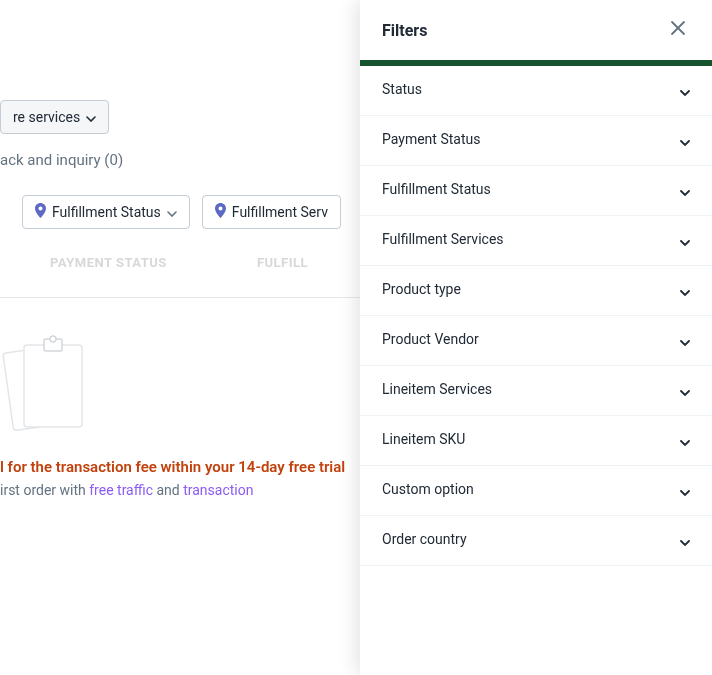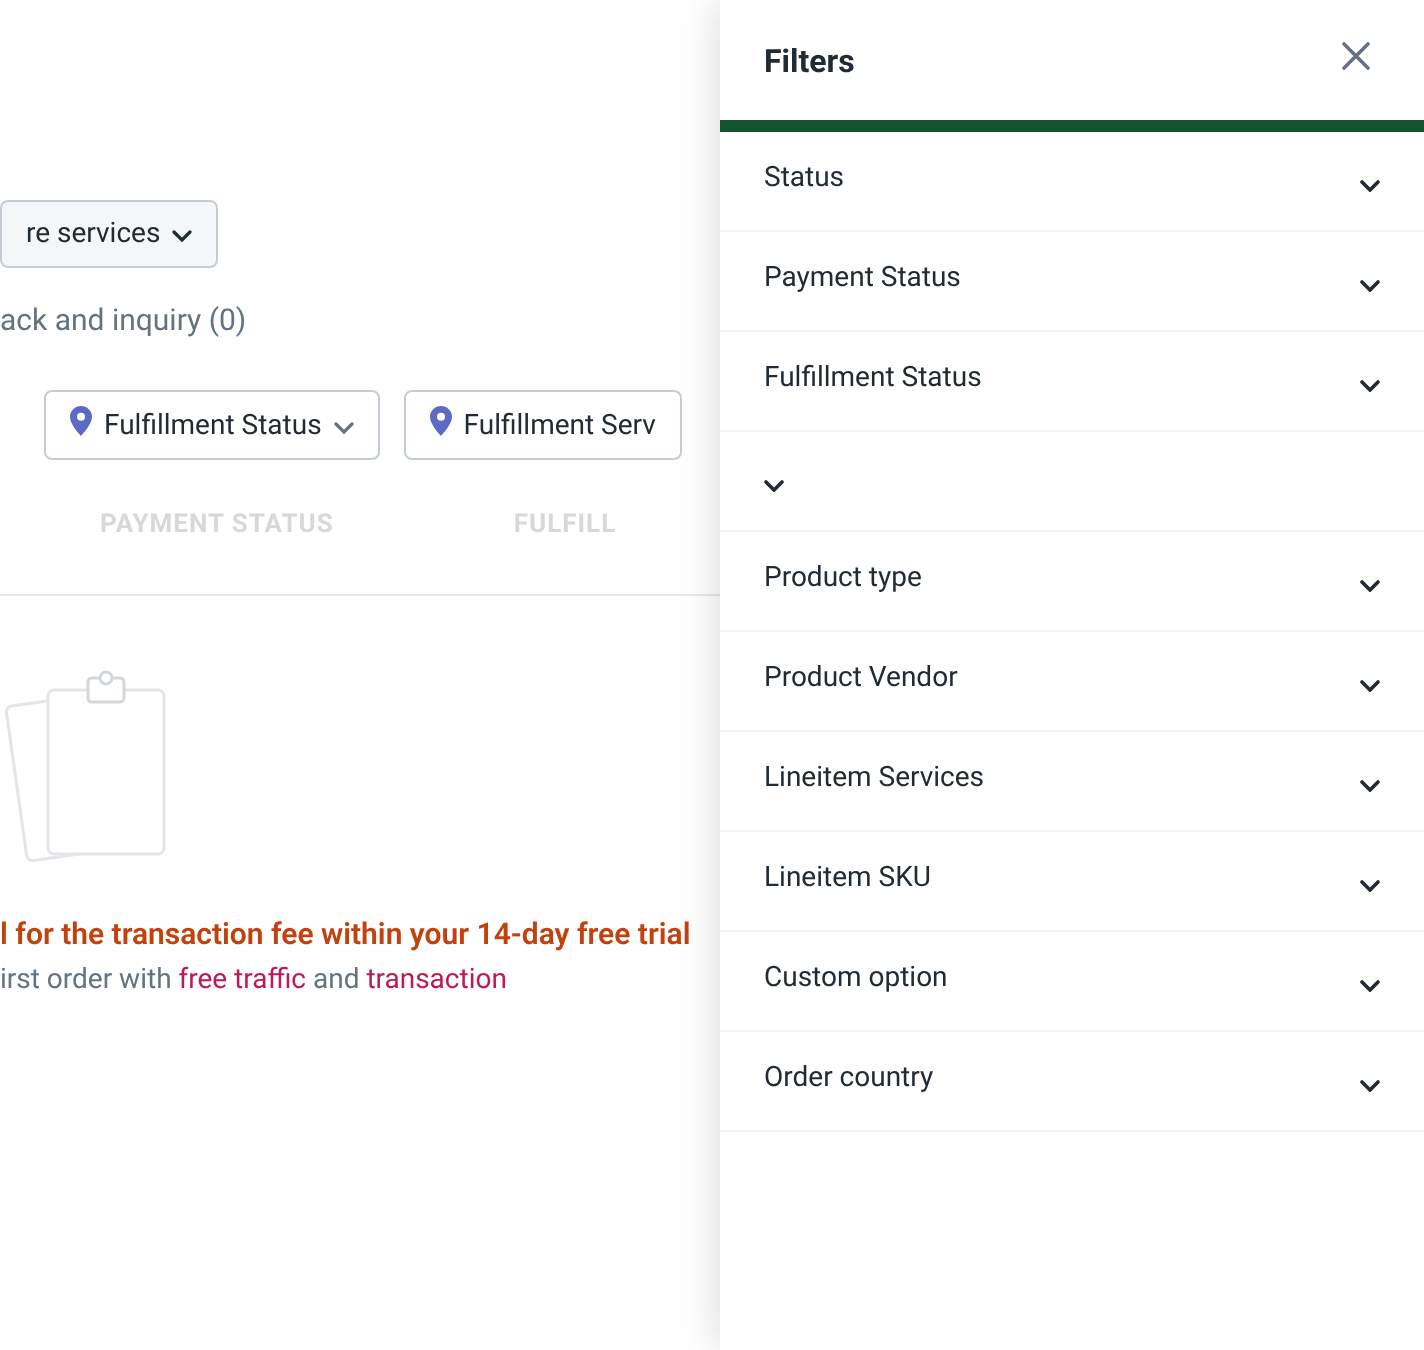--- a/index.html
+++ b/index.html
@@ -98,21 +98,21 @@
       white-space: nowrap;
     }
     .bg-empty-sub {
       position: absolute;
       top: 482px;
       left: 0;
       font-size: 14px;
       color: #637381;
       white-space: nowrap;
     }
-    .bg-empty-sub a { color: #be185d; text-decoration: none; }
+    .bg-empty-sub a { color: #8b5cf6; text-decoration: none; }
     
     .filters-panel {
       position: absolute;
       top: 0;
       right: 0;
       width: 352px;
       height: 675px;
       background: #fff;
       box-shadow: -3px 0 18px rgba(0,0,0,0.12);
       display: flex;
@@ -253,20 +253,21 @@
             <path d="M1 1l4 4 4-4" stroke="#212b36" stroke-width="1.8" fill="none" stroke-linecap="round"></path>
           </svg></span>
       </div>
       <div class="filter-row">
         <span class="filter-label">Fulfillment Status</span>
         <span class="filter-caret"><svg class="caret-svg" viewBox="0 0 10 6">
             <path d="M1 1l4 4 4-4" stroke="#212b36" stroke-width="1.8" fill="none" stroke-linecap="round"></path>
           </svg></span>
       </div>
       <div class="filter-row">
+        <span class="filter-label">Fulfillment Services</span>
         <span class="filter-caret"><svg class="caret-svg" viewBox="0 0 10 6">
             <path d="M1 1l4 4 4-4" stroke="#212b36" stroke-width="1.8" fill="none" stroke-linecap="round"></path>
           </svg></span>
       </div>
       <div class="filter-row">
         <span class="filter-label">Product type</span>
         <span class="filter-caret"><svg class="caret-svg" viewBox="0 0 10 6">
             <path d="M1 1l4 4 4-4" stroke="#212b36" stroke-width="1.8" fill="none" stroke-linecap="round"></path>
           </svg></span>
       </div>

